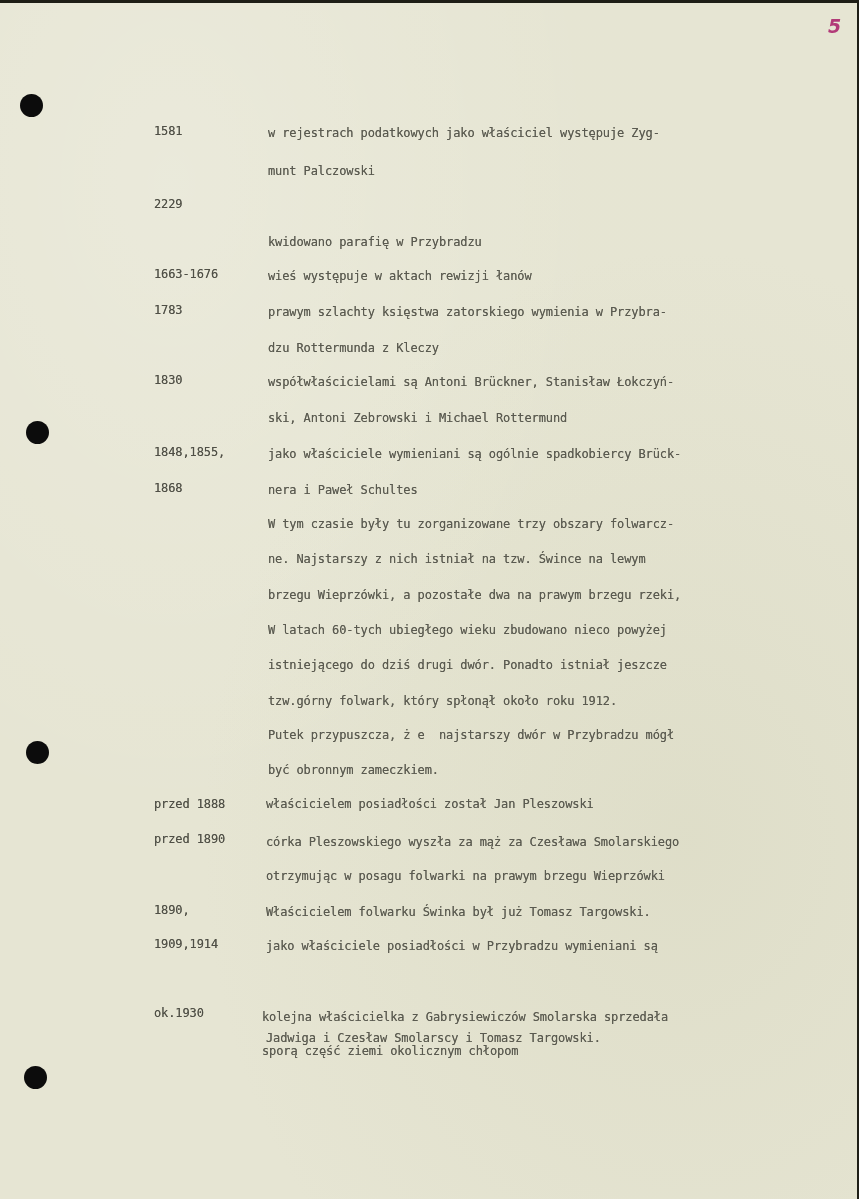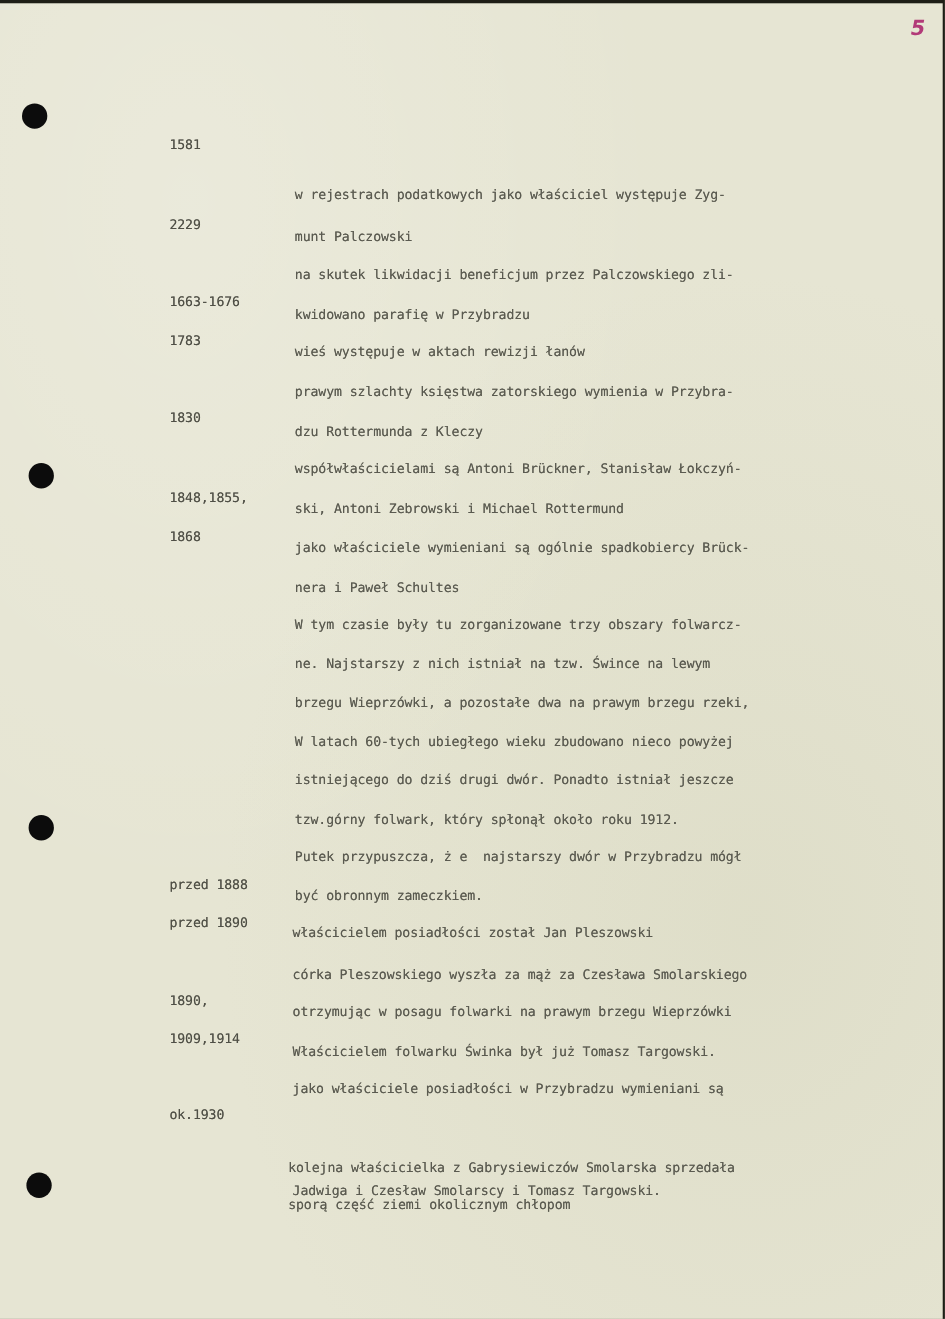--- a/index.html
+++ b/index.html
@@ -45,36 +45,35 @@
     }
     .entry-date, .entry-line {
       position: absolute;
       font-size: 12px;
       line-height: 18px;
       white-space: pre;
       letter-spacing: -0.1px;
       text-shadow: 0 0 0.6px rgba(60,60,50,0.6);
     }
     .entry-date { color: #4f4f46; }
-    .entry-line { color: #5a5a50; margin-top: 44px; }
+    .entry-line { color: #5a5a50; }
   </style>
 </head>
 <body>
 
 <div class="page" id="page">
   <div class="page-number">5</div>
 <div class="punch-hole" style="left: 20px; top: 91px;"></div>
     <div class="punch-hole" style="left: 26px; top: 418px;"></div>
     <div class="punch-hole" style="left: 26px; top: 738px;"></div>
     <div class="punch-hole" style="left: 24px; top: 1063px;"></div>
     <div class="entry-date" style="left: 154px; top: 119px;">1581</div>
     <div class="entry-line" style="left: 268px; top: 121px;">w rejestrach podatkowych jako właściciel występuje Zyg-</div>
     <div class="entry-line" style="left: 268px; top: 159px;">munt Palczowski</div>
     <div class="entry-date" style="left: 154px; top: 192px;">2229</div>
-    <div class="entry-line" style="left: 268px; top: 194px;">na skutek likwidacji beneficjum przez Palczowskiego zli-</div>
     <div class="entry-line" style="left: 268px; top: 230px;">kwidowano parafię w Przybradzu</div>
     <div class="entry-date" style="left: 154px; top: 262px;">1663-1676</div>
     <div class="entry-line" style="left: 268px; top: 264px;">wieś występuje w aktach rewizji łanów</div>
     <div class="entry-date" style="left: 154px; top: 298px;">1783</div>
     <div class="entry-line" style="left: 268px; top: 300px;">prawym szlachty księstwa zatorskiego wymienia w Przybra-</div>
     <div class="entry-line" style="left: 268px; top: 336px;">dzu Rottermunda z Kleczy</div>
     <div class="entry-date" style="left: 154px; top: 368px;">1830</div>
     <div class="entry-line" style="left: 268px; top: 370px;">współwłaścicielami są Antoni Brückner, Stanisław Łokczyń-</div>
     <div class="entry-line" style="left: 268px; top: 406px;">ski, Antoni Zebrowski i Michael Rottermund</div>
     <div class="entry-date" style="left: 154px; top: 440px;">1848,1855,</div>

